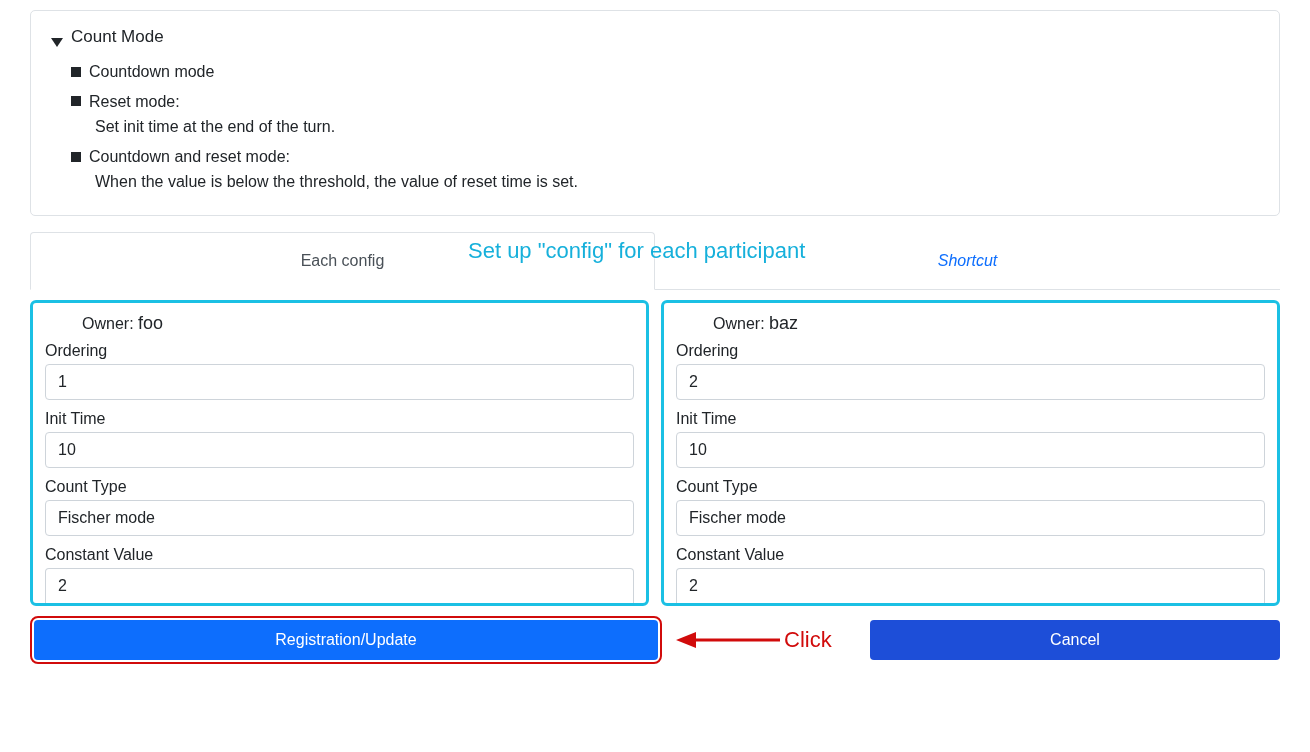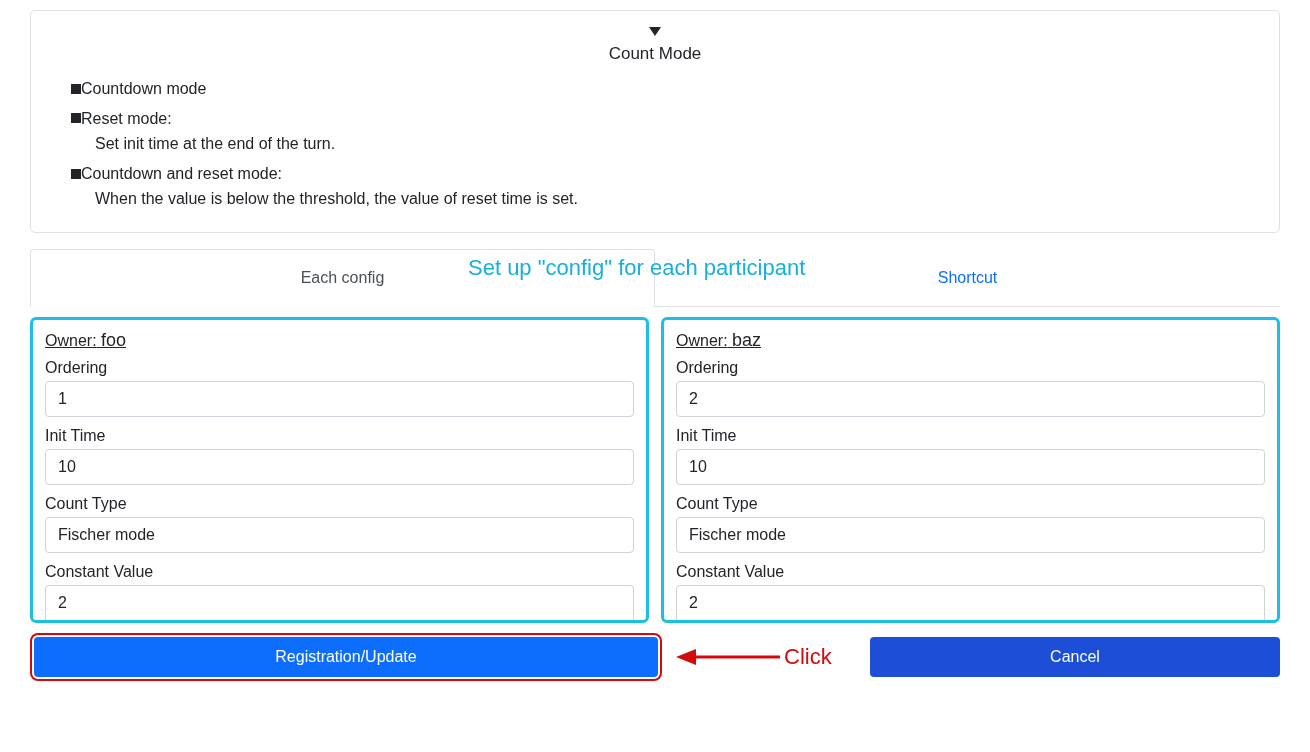--- a/index.html
+++ b/index.html
@@ -14,42 +14,41 @@
       border: 1px solid #dee2e6;
       border-radius: 5px;
       padding: 16px 20px;
       margin-bottom: 16px;
     }
     .details-summary {
       font-size: 17px;
       margin-bottom: 12px;
       cursor: pointer;
       display: flex;
-      align-items: center;
+      align-items: flex-end;
       gap: 8px;
-      flex-direction: column;
     }
     .tri-down {
       display: inline-block;
       width: 0; height: 0;
       border-left: 6px solid transparent;
       border-right: 6px solid transparent;
       border-top: 9px solid #212529;
     }
     .mode-list {
       list-style: none;
       padding-left: 20px;
     }
     .mode-list li {
       margin-bottom: 4px;
     }
     .mode-head {
       display: flex;
       align-items: center;
-      gap: 0;
+      gap: 8px;
       line-height: 1.6;
     }
     .sq {
       display: inline-block;
       width: 10px; height: 10px;
       background: #212529;
     }
     .mode-desc {
       padding-left: 24px;
       line-height: 1.6;
@@ -68,21 +67,21 @@
       border: 1px solid transparent;
       border-top-left-radius: 4px;
       border-top-right-radius: 4px;
       margin-bottom: -1px;
       text-align: center;
     }
     .tab.active {
       border-color: #dee2e6 #dee2e6 #fff;
       background: #fff;
     }
-    .tab.inactive { color: #0d6efd; }
+    .tab.inactive { color: #0d6efd; font-style: italic; }
     .tab-wide { width: 640px; }
     .tab-narrow { width: 640px; }
     .annotation {
       position: absolute;
       left: 438px;
       top: 6px;
       font-size: 22px;
       font-weight: 500;
       color: #16b0db;
       text-shadow: 0 1px 2px rgba(255,255,255,0.8), 0 0 1px rgba(255,255,255,0.8);
@@ -93,23 +92,23 @@
       gap: 12px;
       margin-top: 10px;
     }
     .config-panel {
       flex: 1;
       border: 3px solid #1bc0e4;
       border-radius: 6px;
       padding: 10px 12px 0 12px;
     }
     .owner-line {
-      text-decoration: underline;
       margin-bottom: 8px;
       font-size: 16px;
+      margin-left: 37px;
     }
     .owner-line .owner-name { font-size: 18px; }
     .field-label {
       font-size: 16px;
       margin-bottom: 4px;
       margin-top: 4px;
     }
     .field-input {
       width: 100%;
       border: 1px solid #ced4da;

